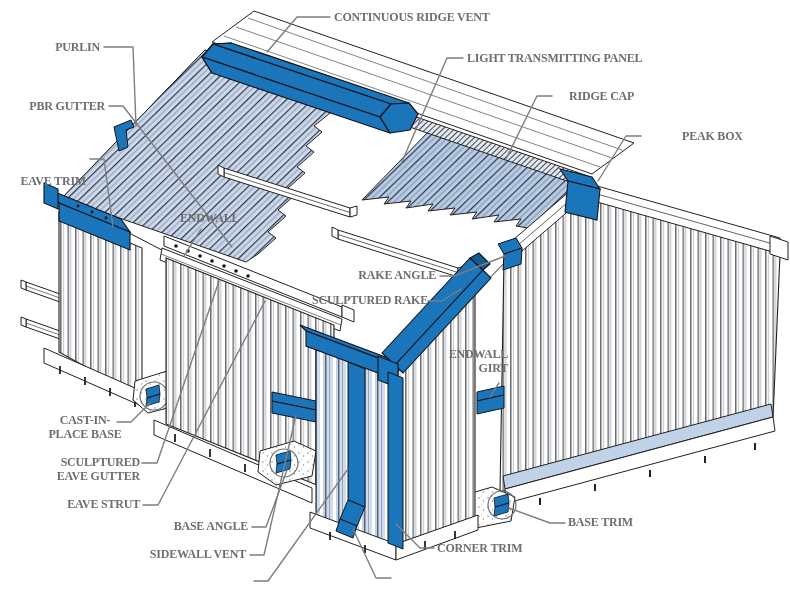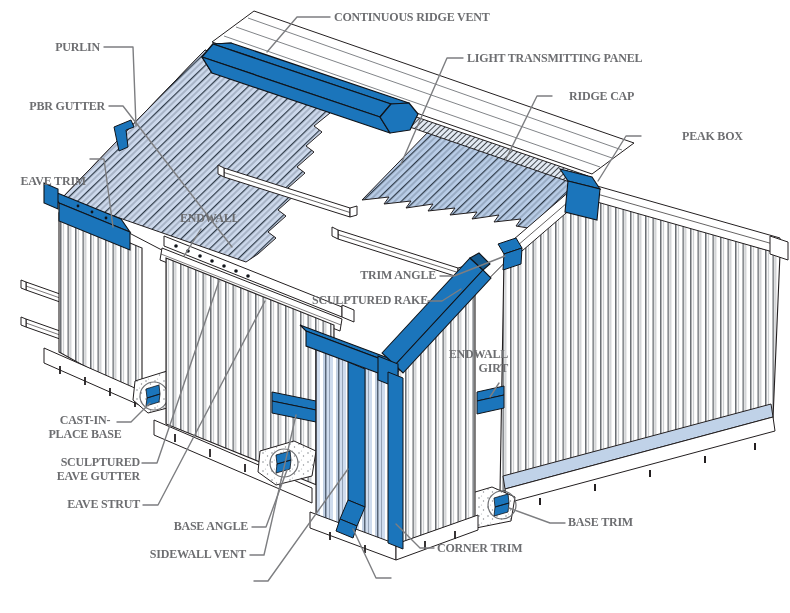--- a/index.html
+++ b/index.html
@@ -229,21 +229,21 @@
 </svg>
 
 <div class="lbl" style="left:334px;top:10px;">CONTINUOUS RIDGE VENT</div>
 <div class="lbl r" style="left:30px;top:40px;width:70px;">PURLIN</div>
 <div class="lbl r" style="left:18px;top:99px;width:87px;">PBR GUTTER</div>
 <div class="lbl r" style="left:16px;top:152px;width:70px;margin-top:22px;">EAVE TRIM</div>
 <div class="lbl" style="left:467px;top:51px;">LIGHT TRANSMITTING PANEL</div>
 <div class="lbl" style="left:556px;top:89px;margin-left:13px;">RIDGE CAP</div>
 <div class="lbl" style="left:642px;top:129px;padding-left:40px;">PEAK BOX</div>
 <div class="lbl" style="left:180px;top:211px;">ENDWALL</div>
-<div class="lbl r" style="left:346px;top:268px;width:90px;">TRIM ANGLE</div>
+<div class="lbl r" style="left:346px;top:268px;width:90px;">RAKE ANGLE</div>
 <div class="lbl r" style="left:298px;top:293px;width:130px;">SCULPTURED RAKE</div>
 <div class="lbl r" style="left:440px;top:347px;width:68px;text-align:right;">ENDWALL
 GIRT</div>
 <div class="lbl c" style="left:35px;top:413px;width:100px;">CAST-IN-
 PLACE BASE</div>
 <div class="lbl r" style="left:38px;top:455px;width:102px;">SCULPTURED
 EAVE GUTTER</div>
 <div class="lbl r" style="left:55px;top:497px;width:85px;">EAVE STRUT</div>
 <div class="lbl r" style="left:160px;top:519px;width:88px;">BASE ANGLE</div>
 <div class="lbl r" style="left:140px;top:547px;width:106px;">SIDEWALL VENT</div>

